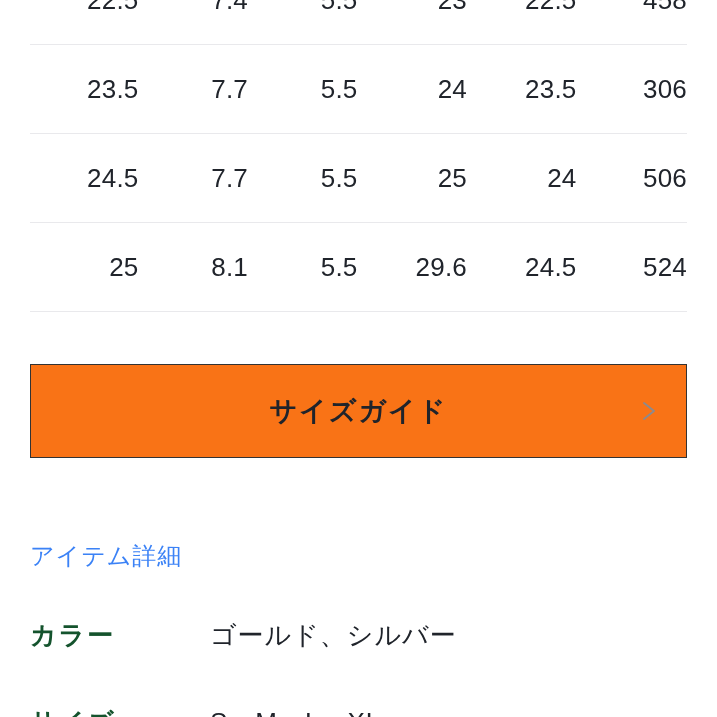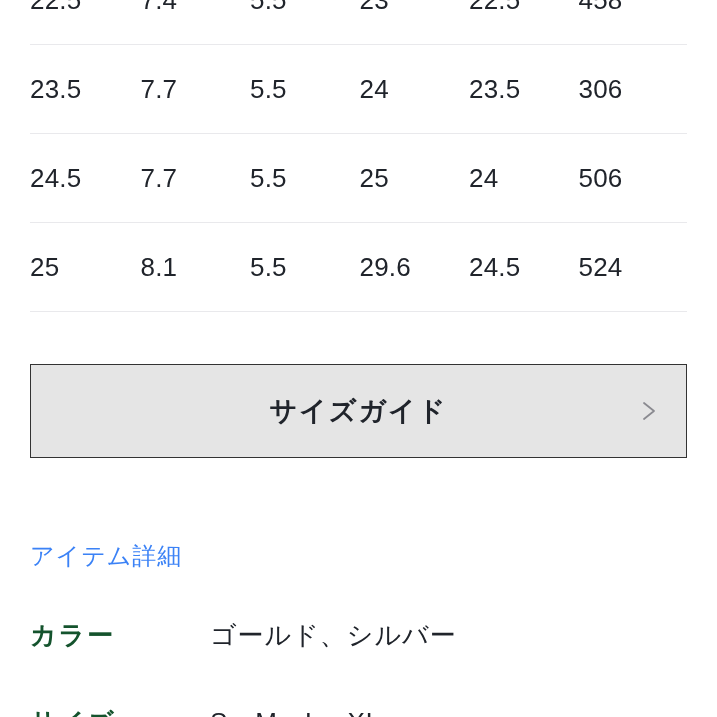--- a/index.html
+++ b/index.html
@@ -25,21 +25,21 @@
   }
 
   
   .size-table {
     width: 100%;
     border-collapse: collapse;
     table-layout: fixed;
     margin-top: -44px; 
   }
   .size-table td {
-    text-align: left;
+    text-align: right;
     font-size: 26px;
     color: #20242b;
     height: 86px;
     vertical-align: middle;
     border-bottom: 1px solid #e9e9ec;
     letter-spacing: 0.2px;
   }
   .size-table tr:first-child td {
     border-top: none;
   }
@@ -55,21 +55,21 @@
   .guide-wrap {
     padding: 0 30px;
     box-sizing: border-box;
     margin-top: 52px;
   }
   .size-guide {
     box-sizing: border-box;
     width: 100%;
     height: 94px;
     border: 1px solid #333333;
-    background: #e5e5e5;
+    background: #f97316;
     display: flex;
     align-items: center;
     justify-content: center;
     position: relative;
     cursor: pointer;
   }
   .size-guide .label {
     font-size: 27px;
     font-weight: bold;
     color: #20242b;

